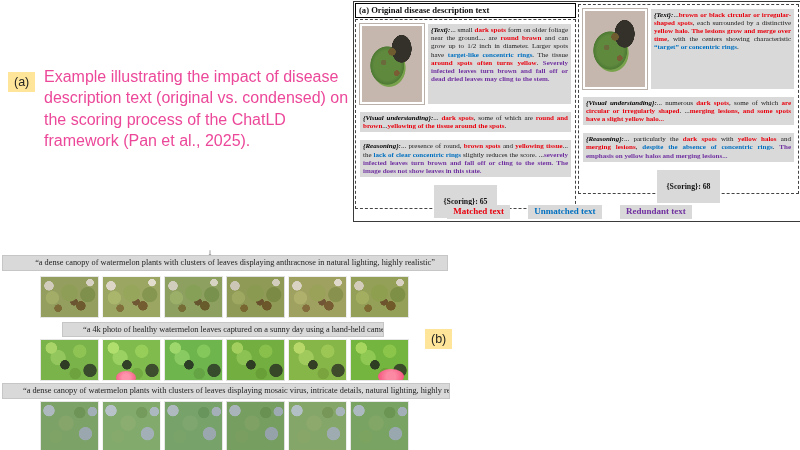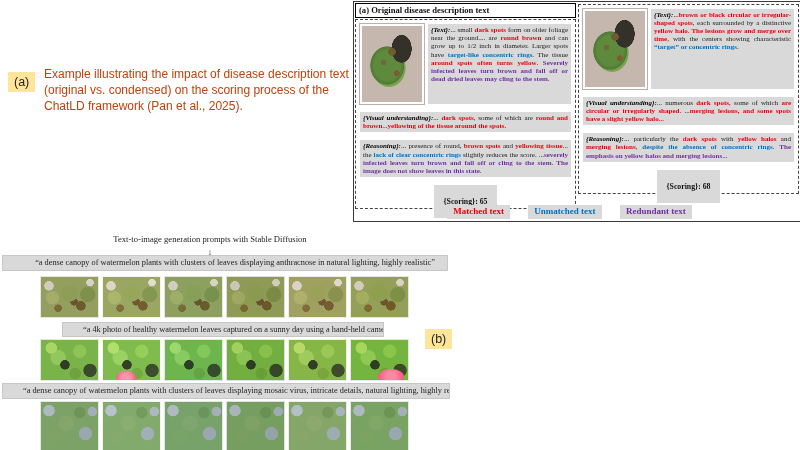--- a/index.html
+++ b/index.html
@@ -2,21 +2,21 @@
 <html style="--matched: #e8000d; --unmatched: #0070c0; --redundant: #7030a0; --boxbg: #d9d9d9; --labelbg: #ffe599;"><head>
 <meta charset="utf-8">
 <style>
   html,body{margin:0;padding:0;background:#fff;}
   #page{position:relative;width:800px;height:450px;background:#fff;overflow:hidden;
         font-family:"Liberation Sans",sans-serif;color:#111;}
 
   
   .cap-tag{position:absolute;background:var(--labelbg,#ffe599);font-size:12.5px;
            padding:3px 6px;color:#222;}
-  .cap-text{position:absolute;font-size:12px;line-height:1.34;color:#c2410c;}
+  .cap-text{position:absolute;font-size:16px;line-height:1.34;color:#ec4899;}
   #cap-a-tag{left:8px;top:72px;}
   #cap-a-text{left:44px;top:66px;width:316px;}
   #cap-b-tag{left:425px;top:329px;}
   #cap-b-text{left:456px;top:323px;width:340px;}
 
   
   #figure{position:absolute;left:353px;top:1px;width:446px;height:219px;
           border:1px solid #3a3a3a;background:#fff;}
   #panels{display:flex;gap:2px;padding:1px;}
   .panel{flex:1;min-width:0;}
@@ -150,21 +150,20 @@
       </div>
 
     </div>
     <div id="legend-row">
       <span class="legend-chip lr">Matched text</span>
       <span class="legend-chip lb">Unmatched text</span>
       <span class="legend-chip lp">Redundant text</span>
     </div>
   </div>
 
-  <div id="gen-header">Text-to-image generation prompts with Stable Diffusion</div>
   <div id="gen-arrow"></div>
 
   <div class="prompt-bar" id="bar1">“a dense canopy of watermelon plants with clusters of leaves displaying anthracnose in natural lighting, highly realistic”</div>
   <div class="thumb-row" id="row1">
     <div class="thumb t1"></div>
     <div class="thumb t1"></div>
     <div class="thumb t1"></div>
     <div class="thumb t1"></div>
     <div class="thumb t1"></div>
     <div class="thumb t1"></div>

